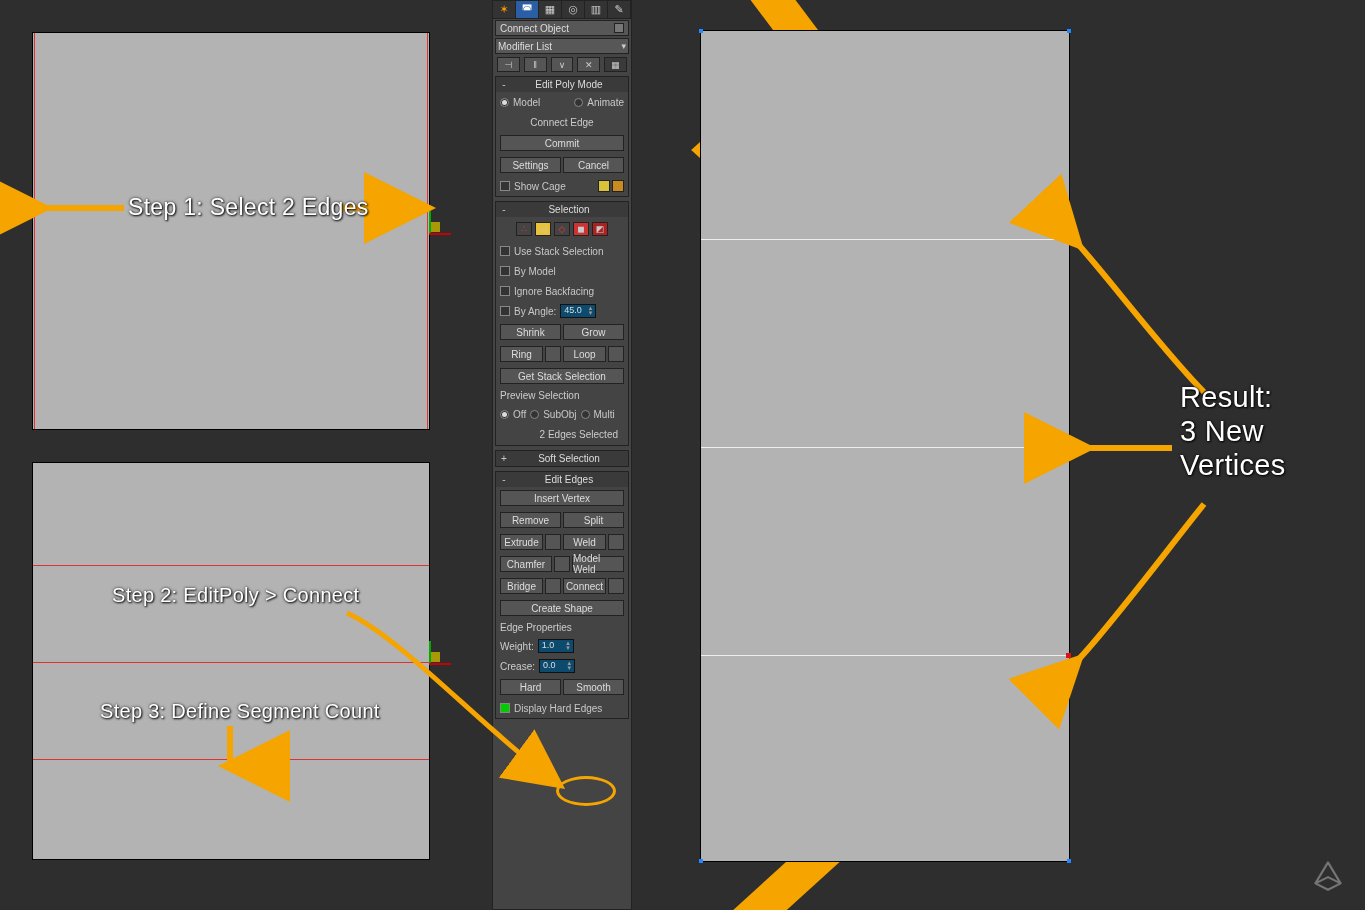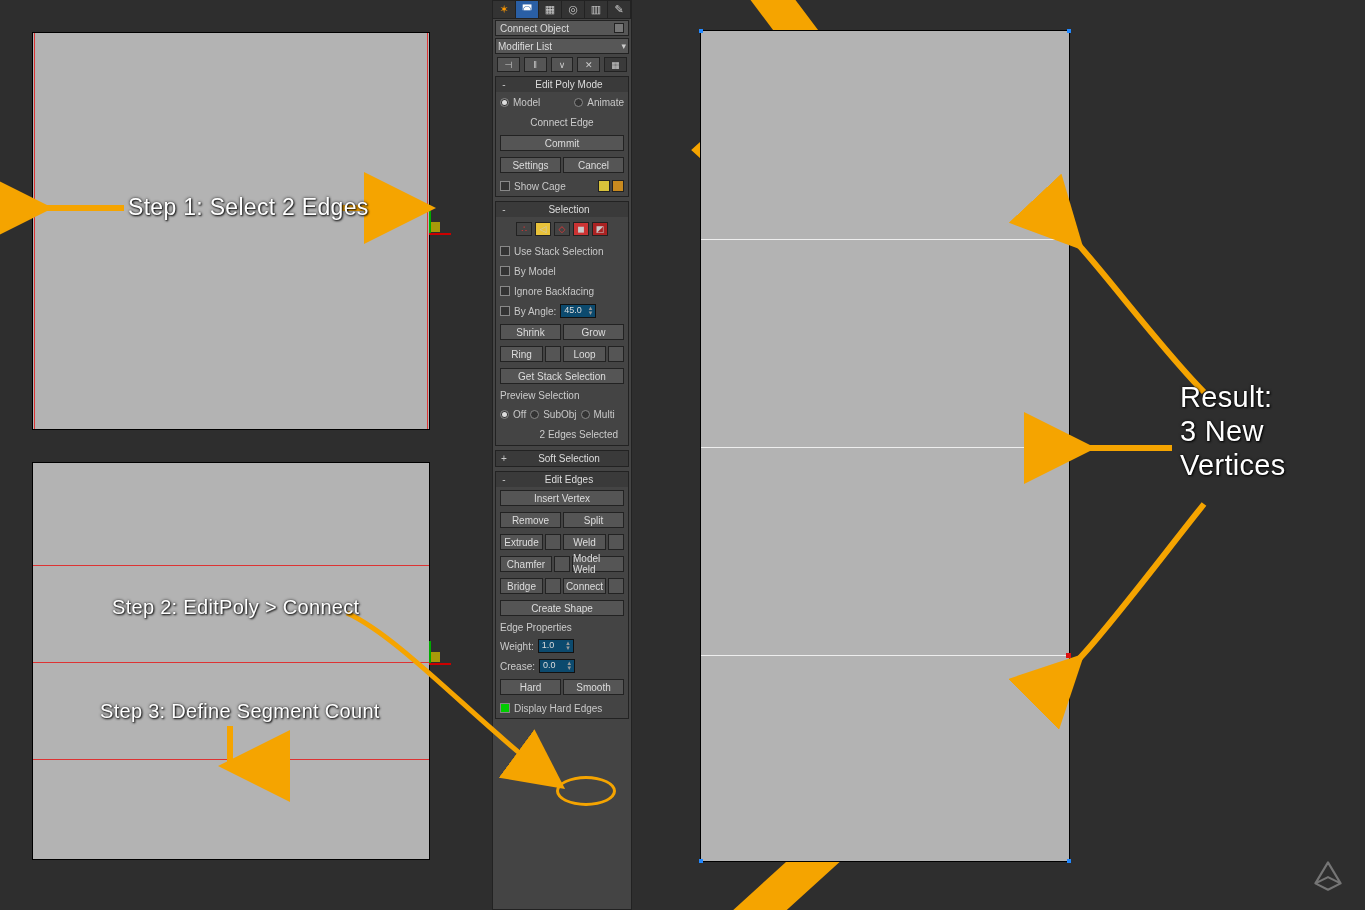--- a/index.html
+++ b/index.html
@@ -475,21 +475,21 @@
   <svg width="100" height="30">
       <defs>
         <marker id="ahR" markerWidth="12" markerHeight="12" refX="10" refY="6" orient="auto">
           <path d="M0,0 L12,6 L0,12 Z" fill="#f5a400"></path>
         </marker>
       </defs>
   <line x1="5" y1="12" x2="88" y2="12" stroke="#f5a400" stroke-width="6" marker-end="url(#ahR)"></line>
     </svg>
 </div>
 
-<div class="anno med" style="left:112px; top:596px">Step 2: EditPoly &gt; Connect</div>
+<div class="anno med" style="left:112px; top:584px">Step 2: EditPoly &gt; Connect</div>
 <div class="arrow" style="left:342px; top:608px">
   <svg width="250" height="200">
       <defs>
         <marker id="ah2" markerWidth="12" markerHeight="12" refX="10" refY="6" orient="auto">
           <path d="M0,0 L12,6 L0,12 Z" fill="#f5a400"></path>
         </marker>
       </defs>
   <path d="M5,5 C60,30 140,120 215,175" fill="none" stroke="#f5a400" stroke-width="5" marker-end="url(#ah2)"></path>
     </svg>
 </div>

